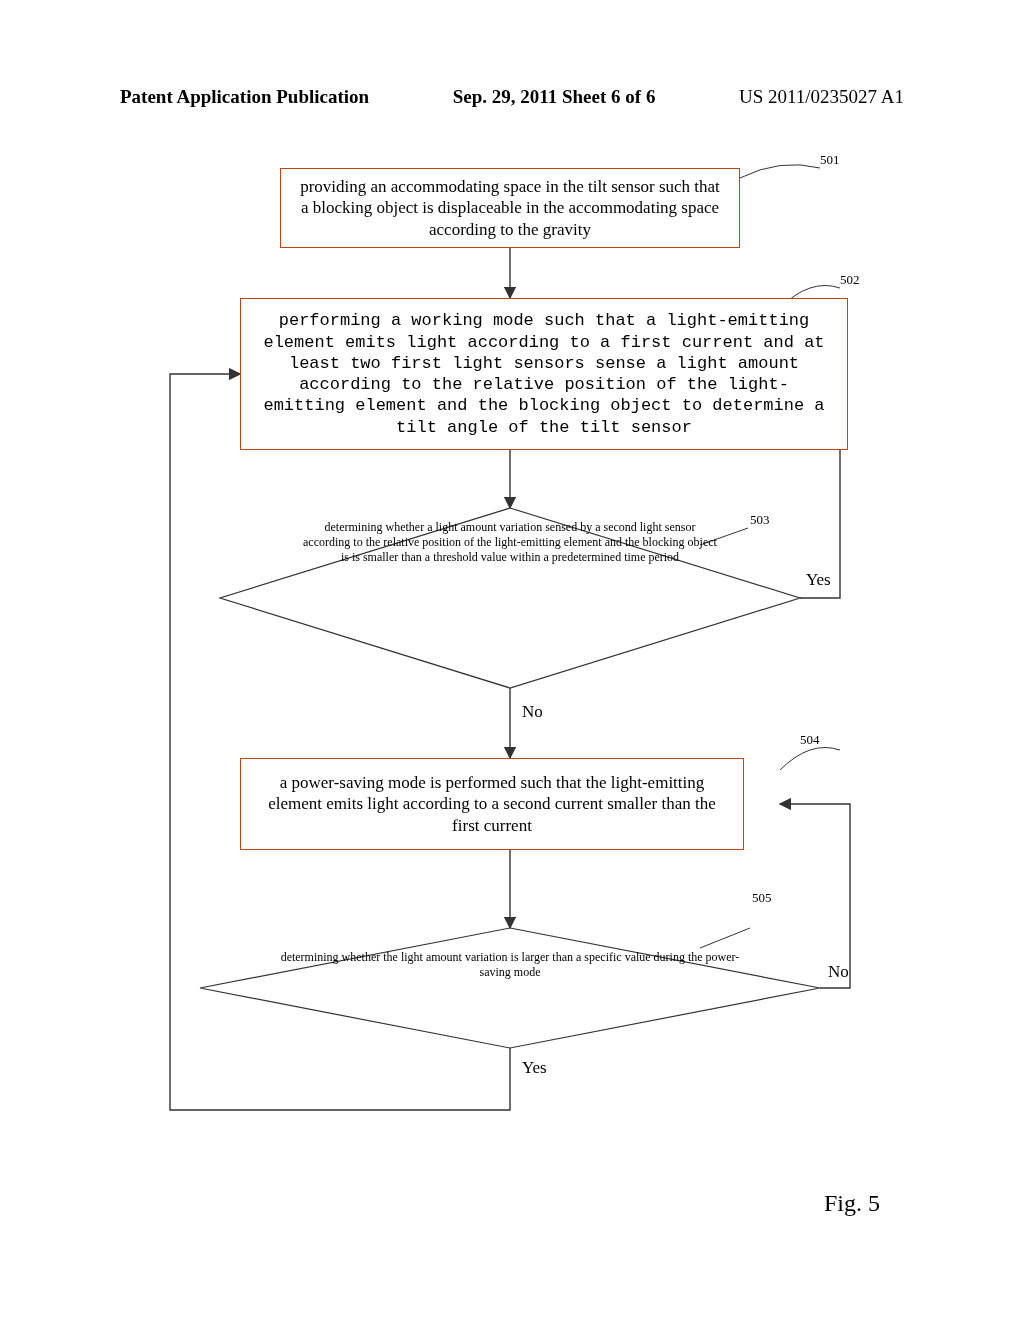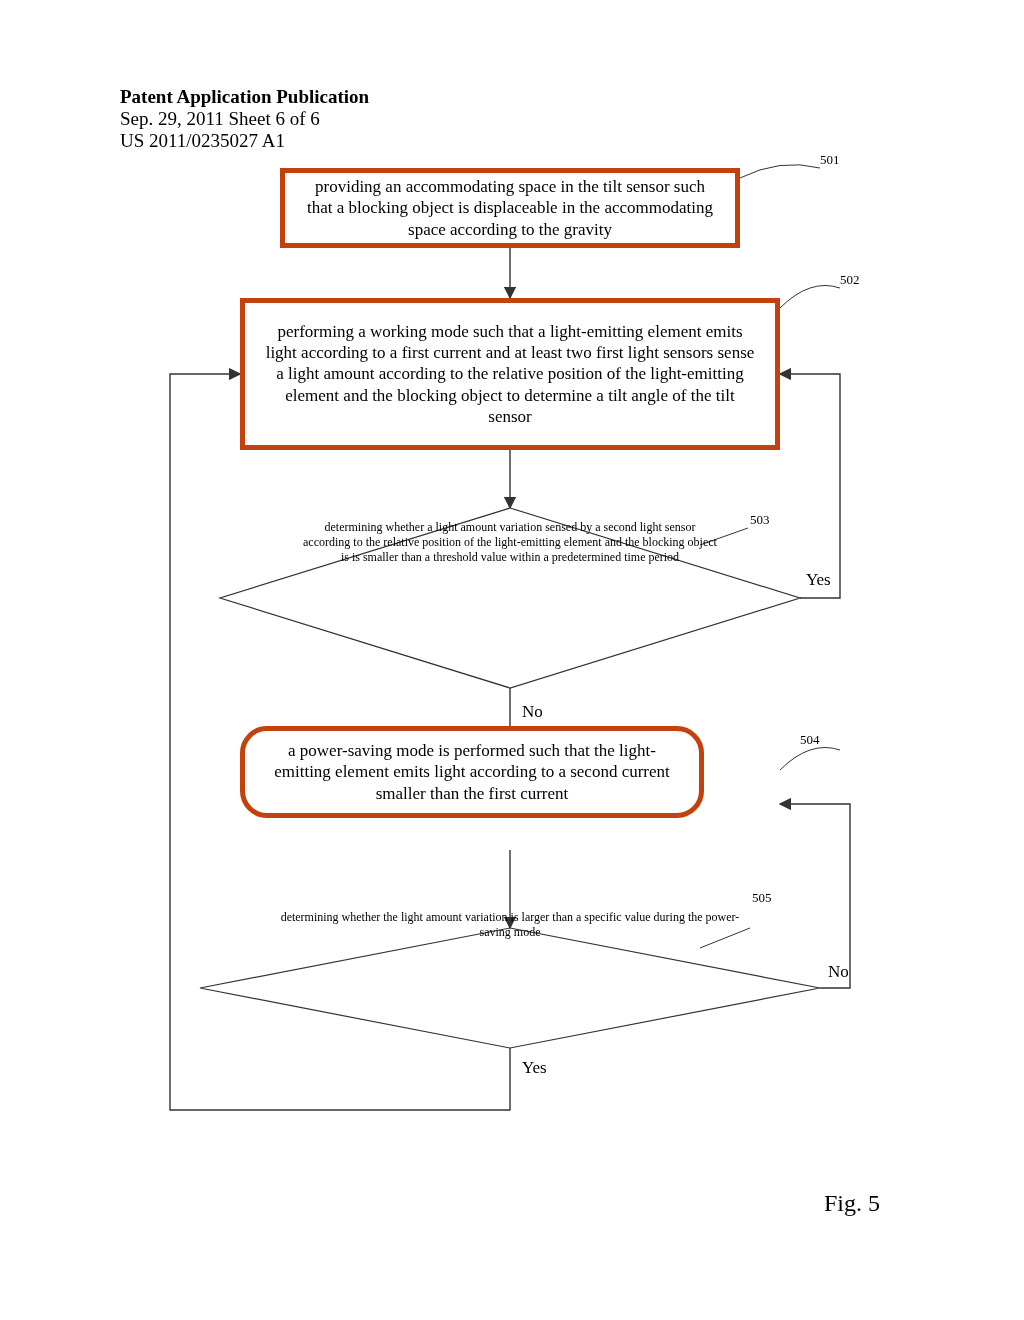--- a/index.html
+++ b/index.html
@@ -18,38 +18,37 @@
   .header {
     position: absolute;
     top: 86px;
     left: 0;
     width: 1024px;
     padding: 0 120px;
     box-sizing: border-box;
     font-size: 19px;
     display: flex;
     justify-content: space-between;
-    flex-direction: column;
   }
   .header .left { font-weight: bold; }
-  .header .center { font-weight: normal; }
+  .header .center { font-weight: bold; }
   .header .right { font-weight: normal; }
 
   .diagram {
     position: absolute;
     left: 140px;
     top: 150px;
     width: 740px;
     height: 1080px;
   }
   svg { position: absolute; left: 0; top: 0; }
 
   .box {
     position: absolute;
-    border: 5px solid #c2410c;
+    border: 1px solid #c2410c;
     background: #fff;
     text-align: center;
     font-size: 17px;
     line-height: 1.25;
     display: flex;
     align-items: center;
     justify-content: center;
     padding: 8px 18px;
     box-sizing: border-box;
   }
@@ -123,36 +122,36 @@
       <path d="M 560,395 L 608,378" fill="none" stroke="#333" stroke-width="1"></path>
       <path d="M 640,620 Q 670,590 700,600" fill="none" stroke="#333" stroke-width="1"></path>
       <path d="M 560,798 L 610,778" fill="none" stroke="#333" stroke-width="1"></path>
     </svg>
 
     <div class="box" style="left:140px; top:18px; width:460px; height:80px;">
       <span>providing an accommodating space in the tilt sensor such that a blocking object is displaceable in the accommodating space according to the gravity</span>
     </div>
     <div class="label-num" style="left:680px; top:2px;">501</div>
 
-    <div class="box" style="left:100px; top:148px; width:540px; height:152px;">
+    <div class="box" style="left:100px; top:148px; width:608px; height:152px;font-family:Liberation Mono, monospace;">
       <span>performing a working mode such that a light-emitting element emits light according to a first current and at least two first light sensors sense a light amount according to the relative position of the light-emitting element and the blocking object to determine a tilt angle of the tilt sensor</span>
     </div>
     <div class="label-num" style="left:700px; top:122px;">502</div>
 
     <div class="dtext" style="left:160px; top:370px; width:420px;">determining whether a light amount variation sensed by a second light sensor according to the relative position of the light-emitting element and the blocking object is is smaller than a threshold value within a predetermined time period</div>
     <div class="label-num" style="left:610px; top:362px;">503</div>
     <div class="edge-label" style="left:666px; top:420px;">Yes</div>
     <div class="edge-label" style="left:382px; top:552px;">No</div>
 
-    <div class="box" style="left:100px; top:576px; width:464px; height:92px;border-radius:27px;">
+    <div class="box" style="left:100px; top:608px; width:504px; height:92px;">
       <span>a power-saving mode is performed such that the light-emitting element emits light according to a second current smaller than the first current</span>
     </div>
     <div class="label-num" style="left:660px; top:582px;">504</div>
 
-    <div class="dtext" style="left:130px; top:760px; width:480px;">determining whether the light amount variation is larger than a specific value during the power-saving mode</div>
+    <div class="dtext" style="left:130px; top:800px; width:480px;">determining whether the light amount variation is larger than a specific value during the power-saving mode</div>
     <div class="label-num" style="left:612px; top:740px;">505</div>
     <div class="edge-label" style="left:688px; top:812px;">No</div>
     <div class="edge-label" style="left:382px; top:908px;">Yes</div>
 
     <div class="caption">Fig. 5</div>
   </div>
 
 </div>
 
 </body></html>

